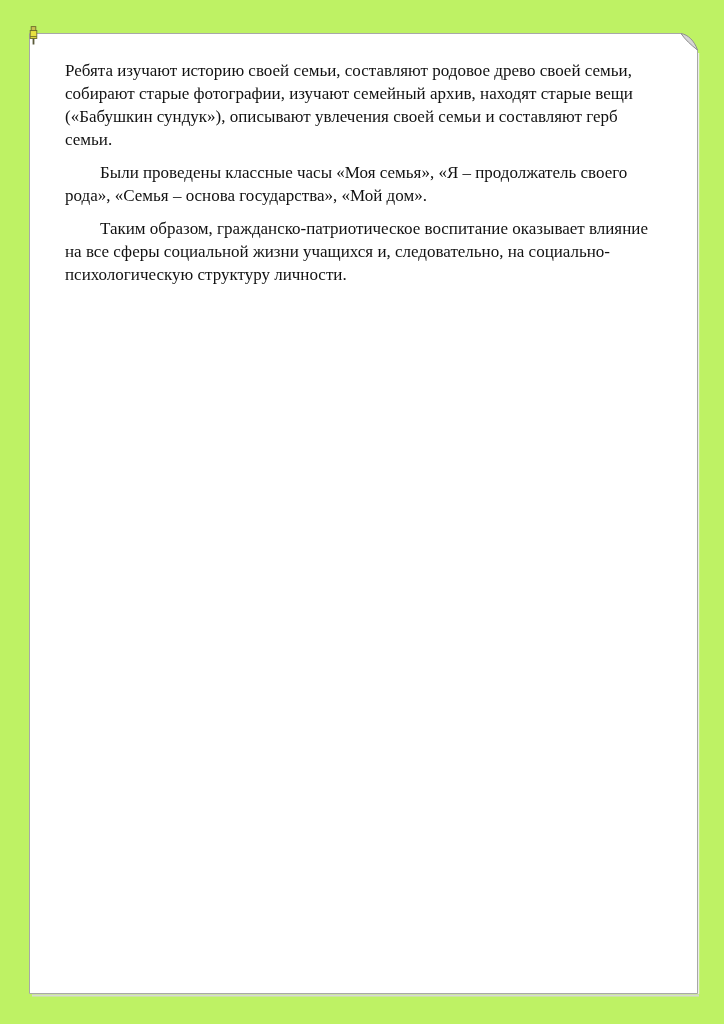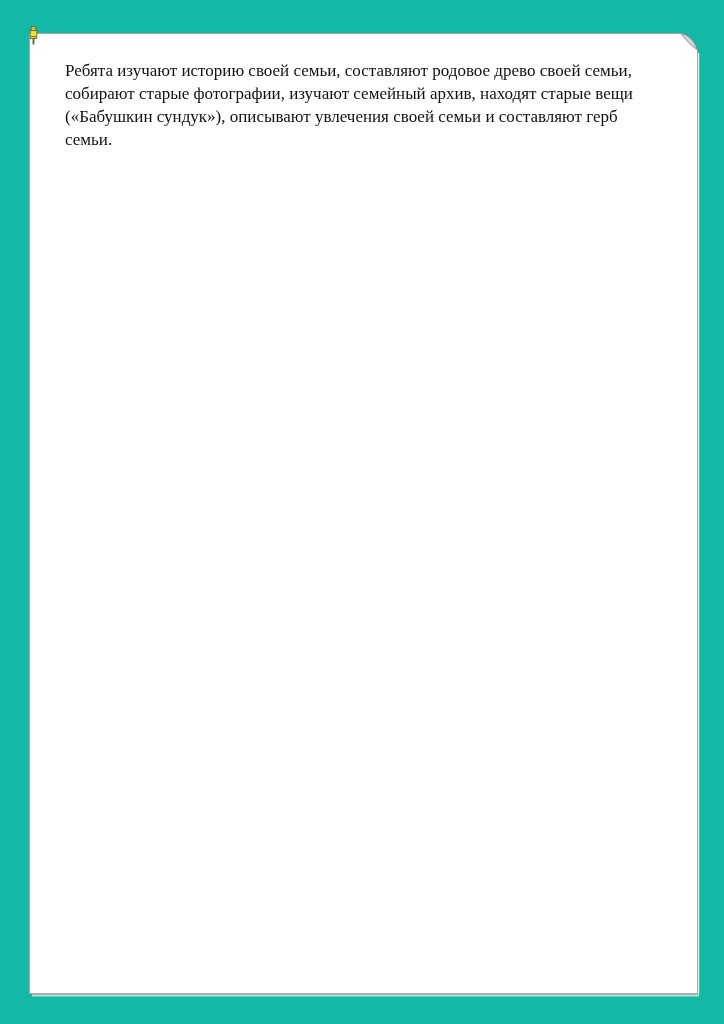--- a/index.html
+++ b/index.html
@@ -8,21 +8,21 @@
     background: #ffffff;
     width: 724px;
     height: 1024px;
     overflow: hidden;
     font-family: "Liberation Serif", "DejaVu Serif", serif;
   }
   .stage {
     position: relative;
     width: 724px;
     height: 1024px;
-    background: #14b8a6;
+    background: #bef264;
   }
   .page {
     position: absolute;
     left: 29px;
     top: 33px;
     width: 668px;
     height: 960px;
   }
   .page-outline-svg {
     position: absolute;
@@ -75,16 +75,18 @@
 
     <svg class="anchor-pin" viewBox="0 0 9 20" xmlns="http://www.w3.org/2000/svg">
       <rect x="3.6" y="12" width="1.8" height="6.5" fill="#5a5a3a"></rect>
       <rect x="1.2" y="4.5" width="6.6" height="8" fill="#e9e242" stroke="#6d6d2c" stroke-width="0.9"></rect>
       <rect x="2.2" y="0.6" width="4.6" height="4" fill="#c9c050" stroke="#6d6d2c" stroke-width="0.9"></rect>
       <line x1="1.2" y1="10.6" x2="7.8" y2="10.6" stroke="#6d6d2c" stroke-width="0.9"></line>
     </svg>
 
     <div class="page-content">
       <p class="para">Ребята изучают историю своей семьи, составляют родовое древо своей семьи, собирают старые фотографии, изучают семейный архив, находят старые вещи («Бабушкин сундук»), описывают увлечения своей семьи и составляют герб семьи.</p>
+      <p class="para indent">Были проведены классные часы «Моя семья», «Я – продолжатель своего рода», «Семья – основа государства», «Мой дом».</p>
+      <p class="para indent">Таким образом, гражданско-патриотическое воспитание оказывает влияние на все сферы социальной жизни учащихся и, следовательно, на социально-психологическую структуру личности.</p>
     </div>
 
   </div>
 </div>
 
 </body></html>

